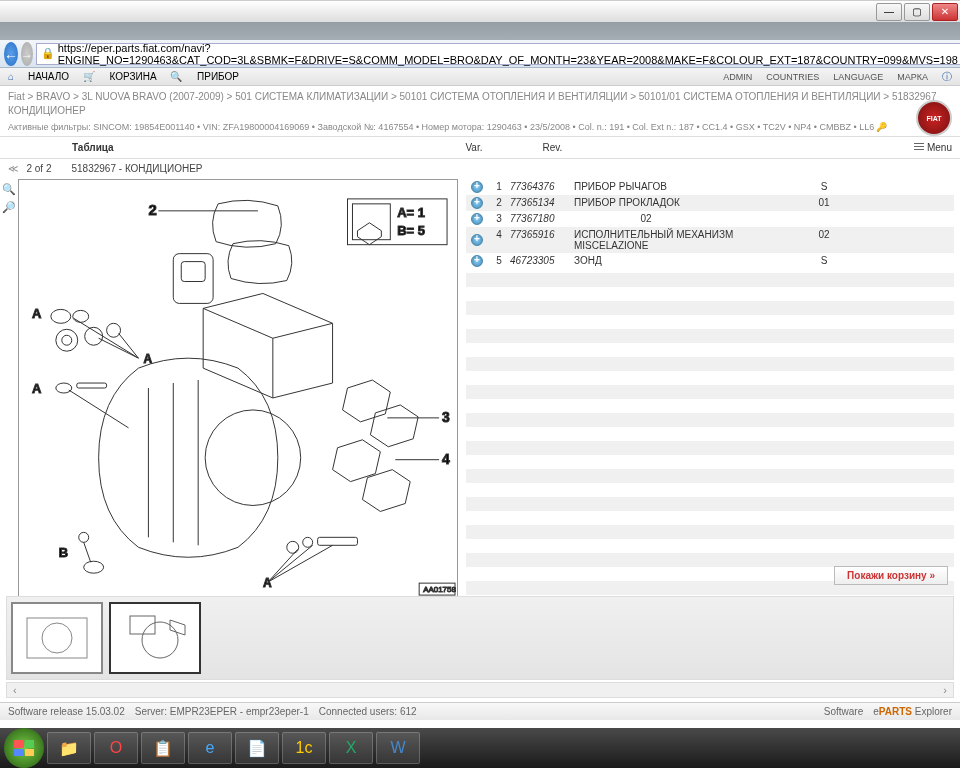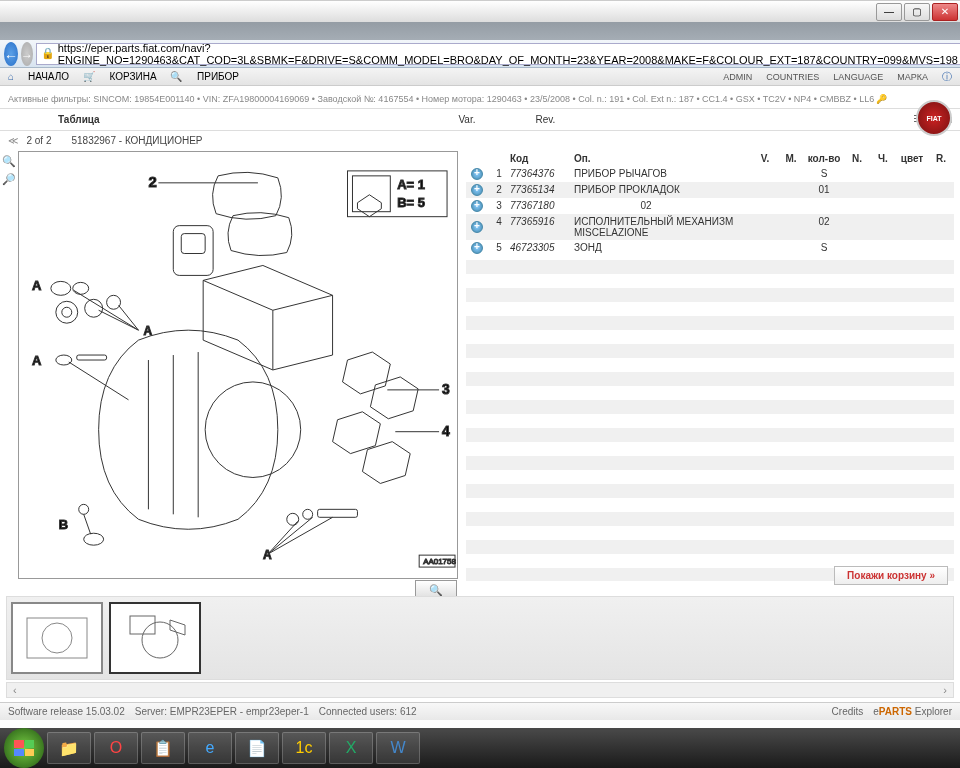--- a/index.html
+++ b/index.html
@@ -24,21 +24,21 @@
 
 .header{display:flex;background:#fff;border-bottom:1px solid #ddd;}
 .logo{width:190px;height:60px;background:linear-gradient(90deg,#1a2a50,#2a4a80);color:#fff;display:flex;flex-direction:column;align-items:flex-end;justify-content:center;padding-right:10px;letter-spacing:3px;}
 .logo .l1{font-size:14px;font-weight:300;} .logo .l2{font-size:13px;font-weight:300;}
 .headcontent{flex:1;padding:4px 8px;font-size:10px;color:#666;position:relative;}
 .breadcrumb{color:#888;line-height:14px;}
 .filters{margin-top:4px;color:#888;font-size:9px;}
 .fiatlogo{position:absolute;right:8px;top:14px;width:36px;height:36px;border-radius:50%;background:radial-gradient(#c22,#711);border:2px solid #ccc;display:flex;align-items:center;justify-content:center;color:#fff;font-size:7px;font-weight:bold;}
 
 .subhead{height:22px;border-bottom:1px solid #ddd;display:flex;align-items:center;padding:0 8px;font-size:10px;color:#333;}
-.subhead .tab{font-weight:bold;margin-left:50px;margin-right:auto;}
+.subhead .tab{font-weight:bold;margin-left:64px;margin-right:auto;}
 .subhead .col{margin:0 30px;}
 .subhead .menu{margin-left:auto;}
 .subhead .menuic{display:inline-block;width:10px;height:8px;background:repeating-linear-gradient(#666,#666 1px,transparent 1px,transparent 3px);margin-right:3px;}
 
 .pagerow{height:18px;display:flex;align-items:center;padding:0 8px;font-size:10px;color:#444;}
 .pagerow .arrows{color:#888;margin-right:8px;}
 
 .main{display:flex;height:432px;}
 .sidebar{width:16px;display:flex;flex-direction:column;align-items:center;gap:6px;padding-top:6px;}
 .sidebar .sb{width:12px;height:12px;color:#999;font-size:11px;text-align:center;}
@@ -106,20 +106,21 @@
   <span class="spacer"></span>
   <span class="navitem">ADMIN</span>
   <span class="navitem">COUNTRIES</span>
   <span class="navitem">LANGUAGE</span>
   <span class="navitem">МАРКА</span>
   <span class="icon">ⓘ</span>
 </div>
 
 <div class="header">
   <div class="headcontent">
+    <div class="breadcrumb">Fiat &gt; BRAVO &gt; 3L NUOVA BRAVO (2007-2009) &gt; 501 СИСТЕМА КЛИМАТИЗАЦИИ &gt; 50101 СИСТЕМА ОТОПЛЕНИЯ И ВЕНТИЛЯЦИИ &gt; 50101/01 СИСТЕМА ОТОПЛЕНИЯ И ВЕНТИЛЯЦИИ &gt; 51832967 КОНДИЦИОНЕР</div>
     <div class="filters">Активные фильтры: SINCOM: 19854E001140 • VIN: ZFA19800004169069 • Заводской №: 4167554 • Номер мотора: 1290463 • 23/5/2008 • Col. n.: 191 • Col. Ext n.: 187 • CC1.4 • GSX • TC2V • NP4 • CMBBZ • LL6 🔑</div>
     <div class="fiatlogo">FIAT</div>
   </div>
 </div>
 
 <div class="subhead">
   <span class="tab">Таблица</span>
   <span class="col">Var.</span>
   <span class="col">Rev.</span>
   <span class="menu"><span class="menuic"></span><span>Menu</span></span>
@@ -194,33 +195,20 @@
           <line x1="295" y1="358" x2="250" y2="395"></line>
           <line x1="315" y1="358" x2="250" y2="395"></line>
         <rect x="402" y="396" width="36" height="12"></rect>
         <text x="406" y="405" font-size="8" fill="#000">AA01758</text>
       </g>
     </svg>
     <div class="zoombtn">🔍</div>
   </div>
 
   <div class="tablewrap">
-    <div class="thead">
-      <div class="c-ic"></div>
-        <div class="c-n"></div>
-      <div class="c-code">Код</div>
-      <div class="c-desc">Оп.</div>
-      <div class="ctiny">V.</div>
-      <div class="ctiny">M.</div>
-      <div class="ctiny" style="width:40px">кол-во</div>
-      <div class="ctiny">N.</div>
-      <div class="ctiny">Ч.</div>
-      <div class="ctiny" style="width:32px">цвет</div>
-      <div class="ctiny">R.</div>
-    </div>
     <div id="rows">
         <div class="trow">
           <div class="c-ic">
             <div class="addicon"></div>
           </div>
           <div class="c-n">1</div>
           <div class="c-code">77364376</div>
           <div class="c-desc">ПРИБОР РЫЧАГОВ</div>
           <div class="ctiny"></div>
           <div class="ctiny"></div>
@@ -341,21 +329,21 @@
 </div>
 <div class="thumbscroll">
     <span>‹</span>
     <span>›</span>
   </div>
 
 <div class="status">
   <span>Software release 15.03.02</span>
   <span>Server: EMPR23EPER - empr23eper-1</span>
   <span>Connected users: 612</span>
-  <span class="r">Credits</span>
+  <span class="r">Software</span>
   <span><span>e</span><span class="eparts">PARTS</span><span> Explorer</span></span>
 </div>
 
 <div class="taskbar">
   <div class="start">
       <div class="winflag">
         <div></div>
         <div></div>
         <div></div>
         <div></div>

